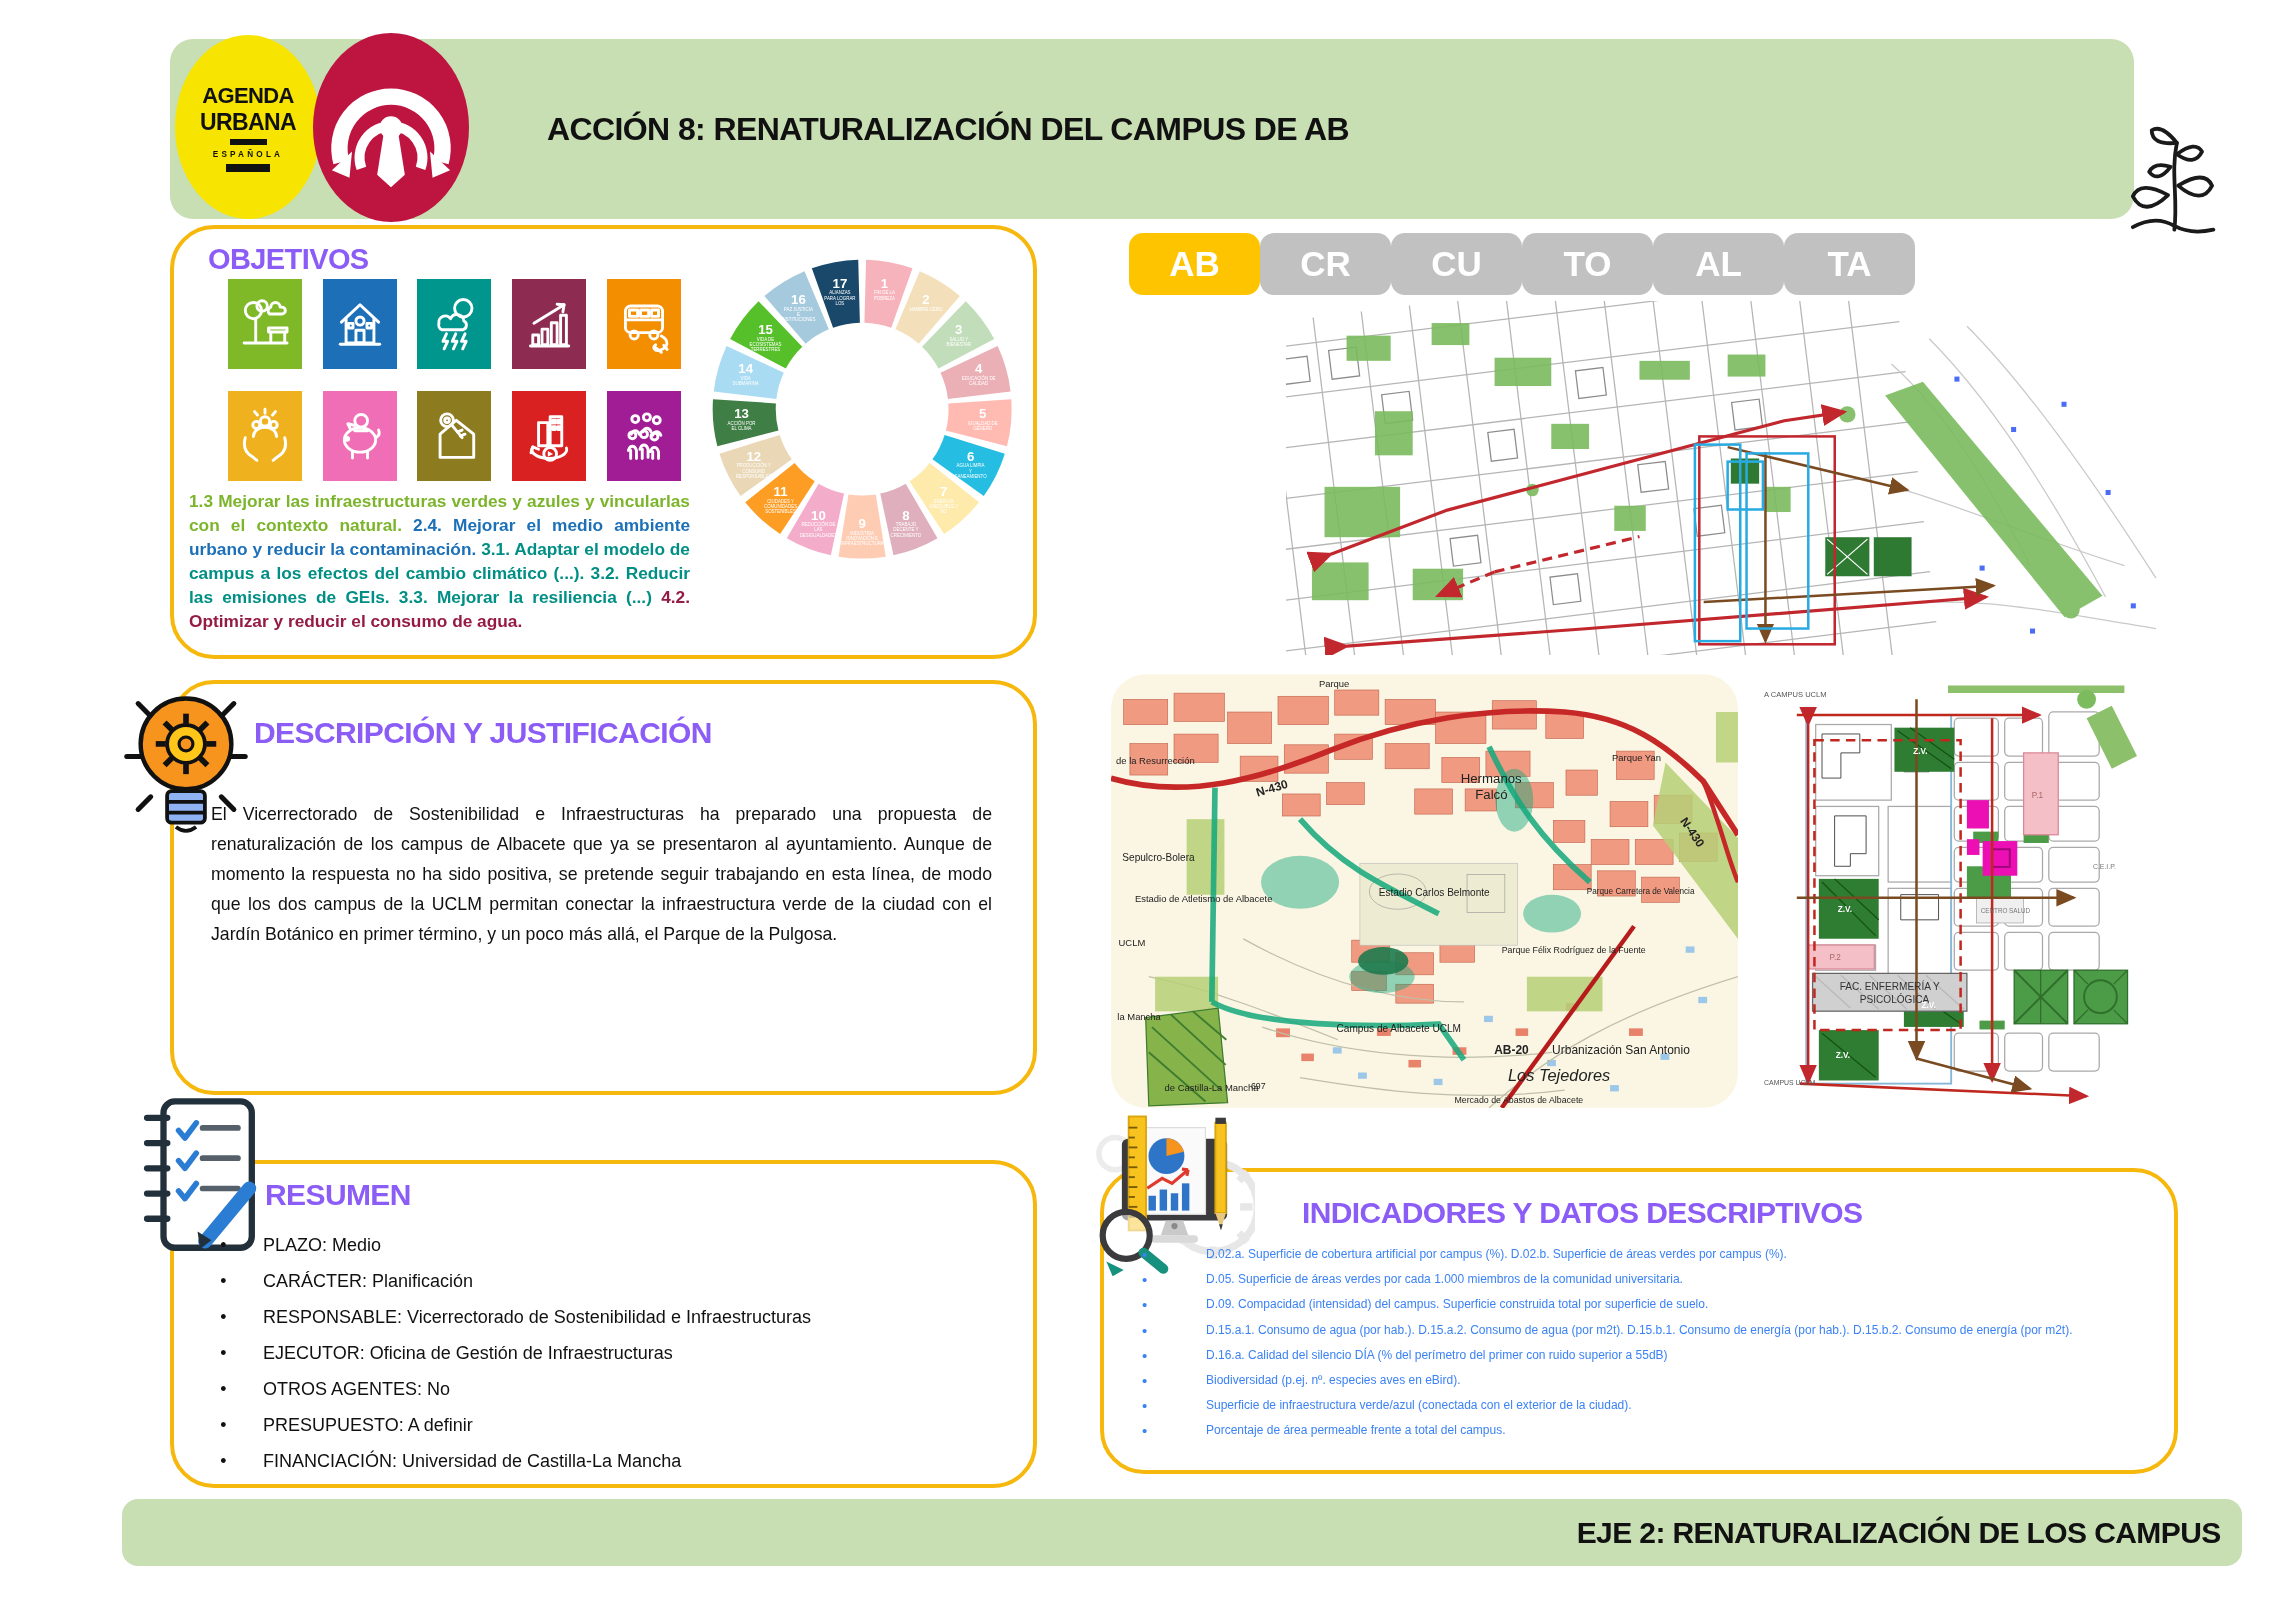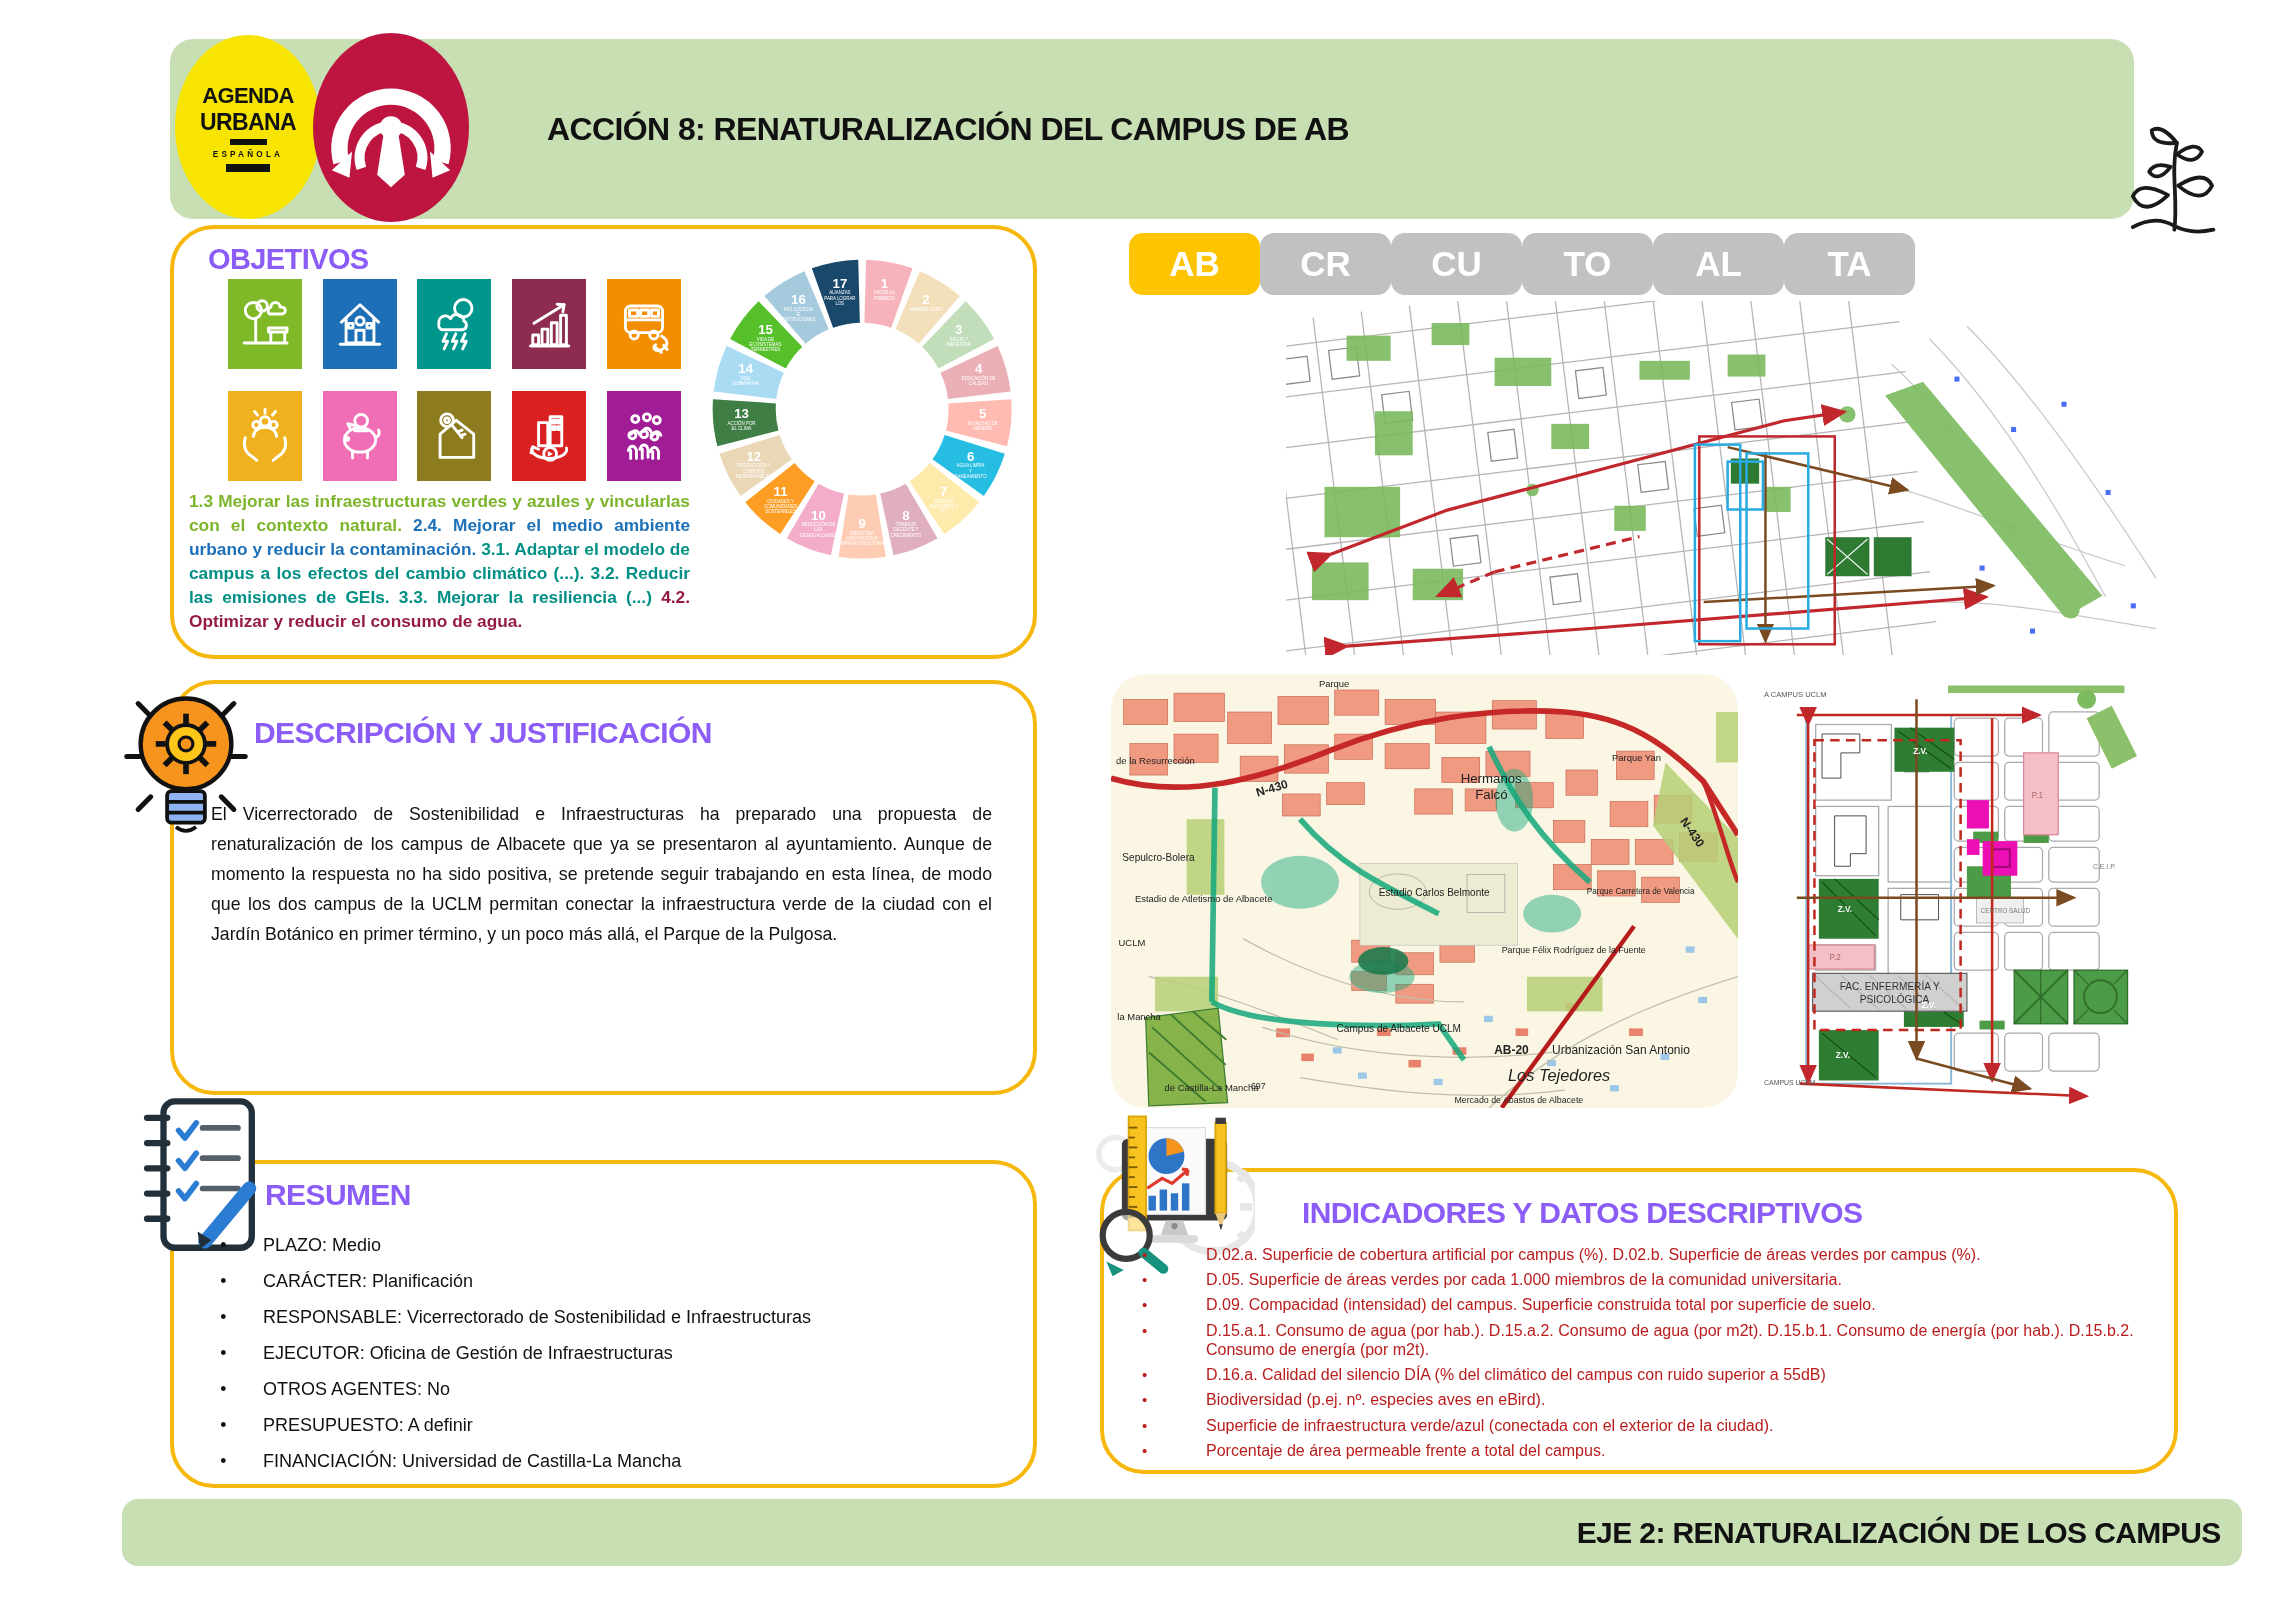--- a/index.html
+++ b/index.html
@@ -33,21 +33,21 @@
   
   #objetivos-text{left:189px;top:472px;width:501px;font-size:17.3px;line-height:24px;text-align:justify;font-weight:bold;}
   
   #descripcion-text{left:211px;top:781px;width:781px;font-size:17.7px;line-height:30px;text-align:justify;color:#111;}
   
   #resumen-list{left:214px;top:1227px;width:776px;list-style:none;margin:0;padding:0;}
   #resumen-list li{position:relative;padding-left:49px;font-size:18px;color:#111;line-height:36px;}
   #resumen-list li::before{content:"•";position:absolute;left:6.3px;font-size:17.7px;}
   
   #indicadores-list{left:1132px;top:1245px;width:1003px;list-style:none;margin:0;padding:0;}
-  #indicadores-list li{position:relative;padding-left:74px;font-size:16px;color:#b91c1c;line-height:19.5px;margin-bottom:5.7px;}
+  #indicadores-list li{position:relative;padding-left:74px;font-size:12px;color:#3b82f6;line-height:19.5px;margin-bottom:5.7px;}
   #indicadores-list li::before{content:"•";position:absolute;left:10px;font-size:15px;}
   
   #tabs{left:1129px;top:233px;display:flex;}
   .tab{width:131px;height:62px;border-radius:14px;background:var(--tabInactive);color:#fff;font-size:35px;font-weight:bold;display:flex;align-items:center;justify-content:center;cursor:pointer;}
   .tab.active{background:var(--tabActive);}
   
   #footer-band{left:122px;top:1499px;width:2120px;height:67px;background:var(--green);border-radius:16px;}
   #footer-label{position:absolute;right:21.4px;top:0;height:67px;line-height:67px;font-size:30px;font-weight:bold;color:#111;letter-spacing:-0.6px;}
   
   .mapbox{overflow:hidden;background:#fff;}
@@ -782,21 +782,21 @@
   <circle cx="52" cy="196" r="38" fill="rgba(255,255,255,0.55)" stroke="#3B3B3D" stroke-width="10"></circle>
   <line x1="80" y1="224" x2="112" y2="250" stroke="#15917E" stroke-width="16" stroke-linecap="round"></line>
   <polygon points="20,238 48,252 30,262" fill="#15917E"></polygon>
 </svg>
 <div class="abs section-title" id="indicadores-title">INDICADORES Y DATOS DESCRIPTIVOS</div>
 <ul class="abs" id="indicadores-list">
   <li>D.02.a. Superficie de cobertura artificial por campus (%). D.02.b. Superficie de áreas verdes por campus (%).</li>
   <li>D.05. Superficie de áreas verdes por cada 1.000 miembros de la comunidad universitaria.</li>
   <li>D.09. Compacidad (intensidad) del campus. Superficie construida total por superficie de suelo.</li>
   <li>D.15.a.1. Consumo de agua (por hab.). D.15.a.2. Consumo de agua (por m2t). D.15.b.1. Consumo de energía (por hab.). D.15.b.2. Consumo de energía (por m2t).</li>
-  <li>D.16.a. Calidad del silencio DÍA (% del climático del campus con ruido superior a 55dB)</li>
+  <li>D.16.a. Calidad del silencio DÍA (% del perímetro del primer con ruido superior a 55dB)</li>
   <li>Biodiversidad (p.ej. nº. especies aves en eBird).</li>
   <li>Superficie de infraestructura verde/azul (conectada con el exterior de la ciudad).</li>
   <li>Porcentaje de área permeable frente a total del campus.</li>
 </ul>
 
 <div class="abs" id="footer-band">
   <div id="footer-label">EJE 2: RENATURALIZACIÓN DE LOS CAMPUS</div>
 </div>
 
 

